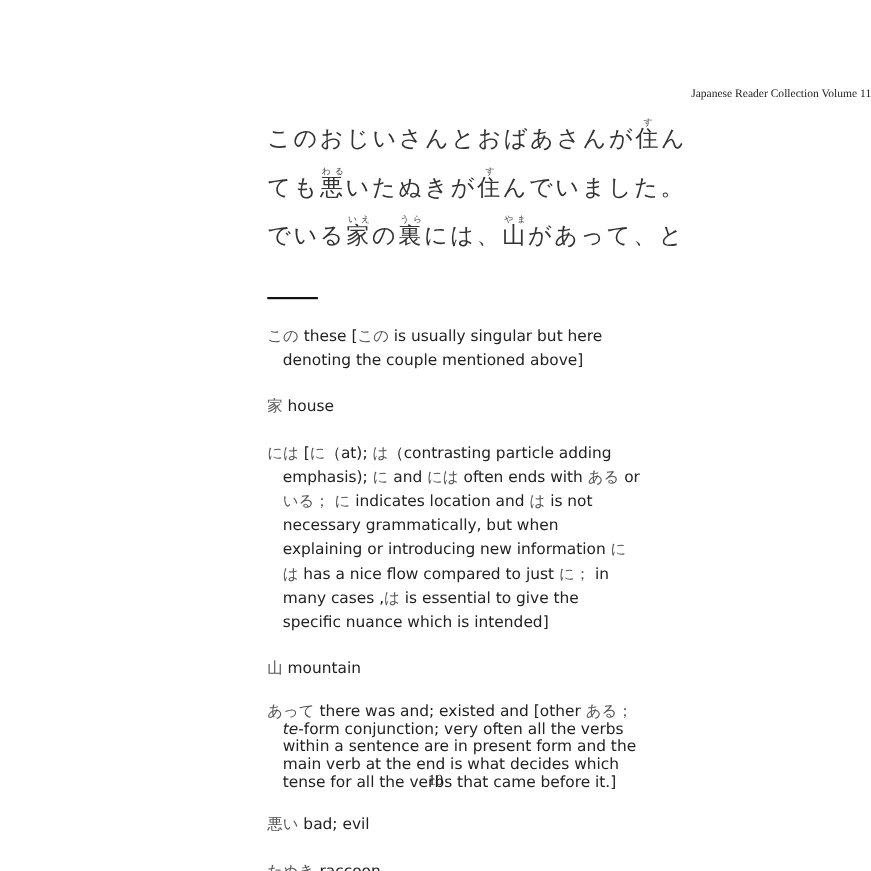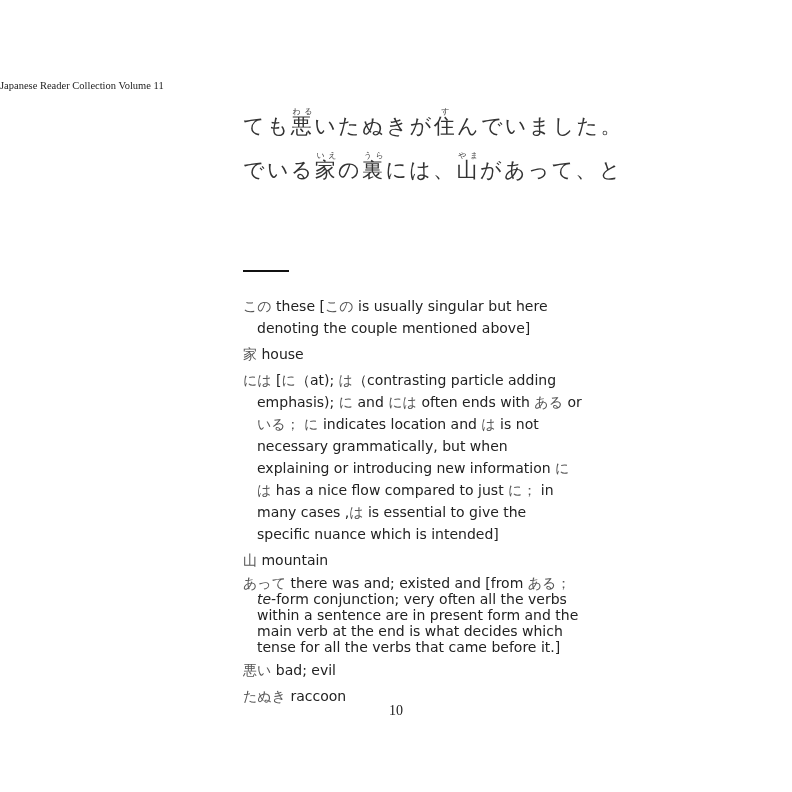--- a/index.html
+++ b/index.html
@@ -1,19 +1,19 @@
 <!DOCTYPE html>
 <html><head>
 <meta charset="utf-8">
 <style>
   html, body { margin: 0; padding: 0; background: #ffffff; }
   body { width: 792px; height: 792px; position: relative; overflow: hidden; color: #222; }
   .page { position: absolute; left: 0; top: 0; width: 792px; height: 792px; background: #fff; }
   .header {
-    position: absolute; left: 0; width: 792px; top: 80px; text-align: left;
+    position: absolute; left: 0; width: 792px; top: 80px; text-align: right;
     font-family: "Liberation Serif", "DejaVu Serif", serif; font-size: 10.5px; color: #222;
   }
   .main-text {
     position: absolute; left: 243px; top: 104px; width: 340px;
     font-family: "DejaVu Serif", "Liberation Serif", serif; font-size: 21px;
     line-height: 44px; color: #333; letter-spacing: 2.4px;
   }
   .main-text .line { display: block; white-space: nowrap; height: 44px; }
   ruby { ruby-position: over; }
   rt { font-size: 8px; letter-spacing: 0; color: #444; }
@@ -21,44 +21,45 @@
     position: absolute; left: 243px; top: 270px; width: 46px; height: 2px; background: #111;
   }
   .glossary {
     position: absolute; left: 243px; top: 295px; width: 340px;
     font-family: "DejaVu Sans", "Liberation Sans", sans-serif; font-size: 14px; color: #222;
   }
   .entry { margin: 0; padding-left: 14px; text-indent: -14px; }
   .entry .jp { color: #555; }
   .entry.wide { line-height: 22px; }
   .entry.tight { line-height: 16px; }
-  .entry + .entry { margin-top: 4px; }
+  .entry + .entry { margin-top: 20px; }
   .footer {
     position: absolute; left: 0; width: 792px; top: 703px; text-align: center;
     font-family: "Liberation Serif", "DejaVu Serif", serif; font-size: 14px; color: #222;
   }
   i { font-style: italic; }
 </style>
 </head>
 <body>
 
 <div class="page">
   <div class="header">Japanese Reader Collection Volume 11</div>
 
   <div class="main-text">
+    <span class="line"><span>このおじいさんとおばあさんが</span><ruby><span>住</span><rt>す</rt></ruby><span>ん</span></span>
     <span class="line"><span>ても</span><ruby><span>悪</span><rt>わる</rt></ruby><span>いたぬきが</span><ruby><span>住</span><rt>す</rt></ruby><span>んでいました。</span></span>
     <span class="line"><span>でいる</span><ruby><span>家</span><rt>いえ</rt></ruby><span>の</span><ruby><span>裏</span><rt>うら</rt></ruby><span>には、</span><ruby><span>山</span><rt>やま</rt></ruby><span>があって、と</span></span>
   </div>
 
   <div class="rule"></div>
 
   <div class="glossary">
     <p class="entry wide"><span class="jp">この</span><span> these [</span><span class="jp">この</span><span> is usually singular but here denoting the couple mentioned above]</span></p>
     <p class="entry wide"><span class="jp">家</span><span> house</span></p>
     <p class="entry wide"><span class="jp">には</span><span> [</span><span class="jp">に</span><span>（at); </span><span class="jp">は</span><span>（contrasting particle adding emphasis); </span><span class="jp">に</span><span> and </span><span class="jp">には</span><span> often ends with </span><span class="jp">ある</span><span> or </span><span class="jp">いる；</span> <span class="jp">に</span><span> indicates location and </span><span class="jp">は</span><span> is not necessary grammatically, but when explaining or introducing new information </span><span class="jp">には</span><span> has a nice flow compared to just </span><span class="jp">に；</span><span> in many cases ,</span><span class="jp">は</span><span> is essential to give the specific nuance which is intended]</span></p>
     <p class="entry wide"><span class="jp">山</span><span> mountain</span></p>
-    <p class="entry tight" style="line-height:16px;"><span class="jp">あって</span><span> there was and; existed and  [from </span><span class="jp">ある；</span> <i>te</i><span>-form conjunction; very often all the verbs within a sentence are in present form and the main verb at the end is what decides which tense for all the verbs that came before it.]</span></p>
+    <p class="entry tight" style="line-height:16px;"><span class="jp">あって</span><span> there was and; existed and  [other </span><span class="jp">ある；</span> <i>te</i><span>-form conjunction; very often all the verbs within a sentence are in present form and the main verb at the end is what decides which tense for all the verbs that came before it.]</span></p>
     <p class="entry wide"><span class="jp">悪い</span><span> bad; evil</span></p>
     <p class="entry wide"><span class="jp">たぬき</span><span> raccoon</span></p>
   </div>
 
   <div class="footer">10</div>
 </div>
 
 </body></html>

